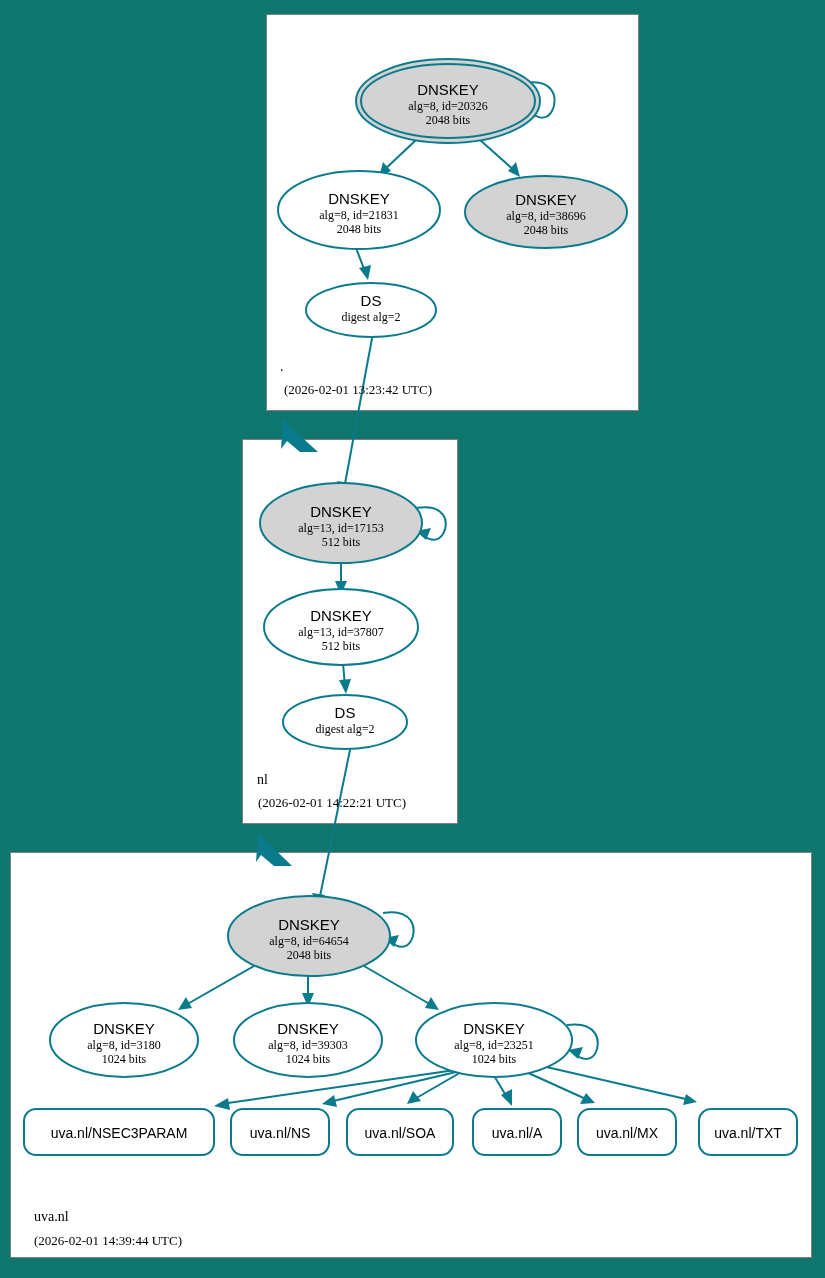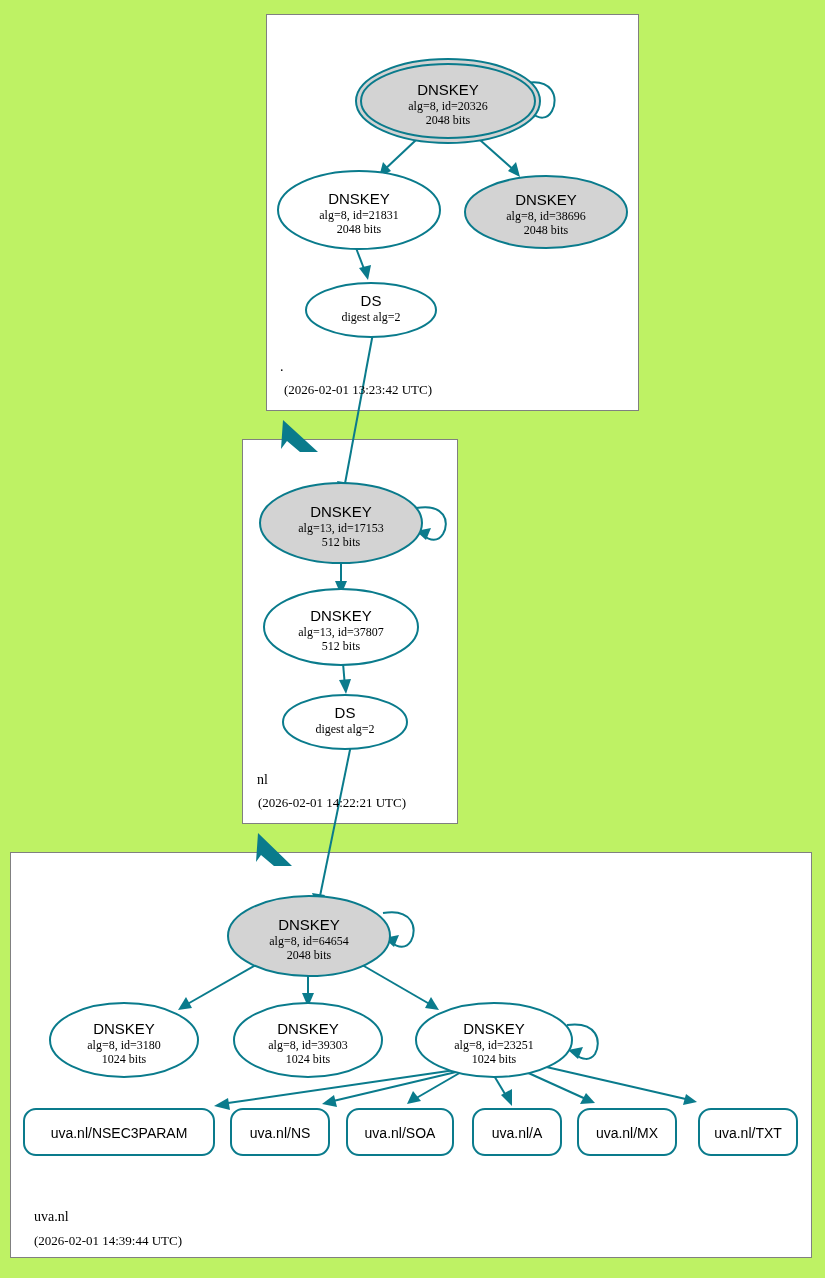--- a/index.html
+++ b/index.html
@@ -4,21 +4,21 @@
 <style>
   html, body {
     margin: 0;
     padding: 0;
     background: #ffffff;
   }
   #canvas {
     position: relative;
     width: 825px;
     height: 1278px;
-    background: #bef264;
+    background: #0f766e;
     font-family: "Liberation Sans", sans-serif;
   }
   svg#graph {
     position: absolute;
     left: 0;
     top: 0;
     width: 825px;
     height: 1278px;
     display: block;
   }

